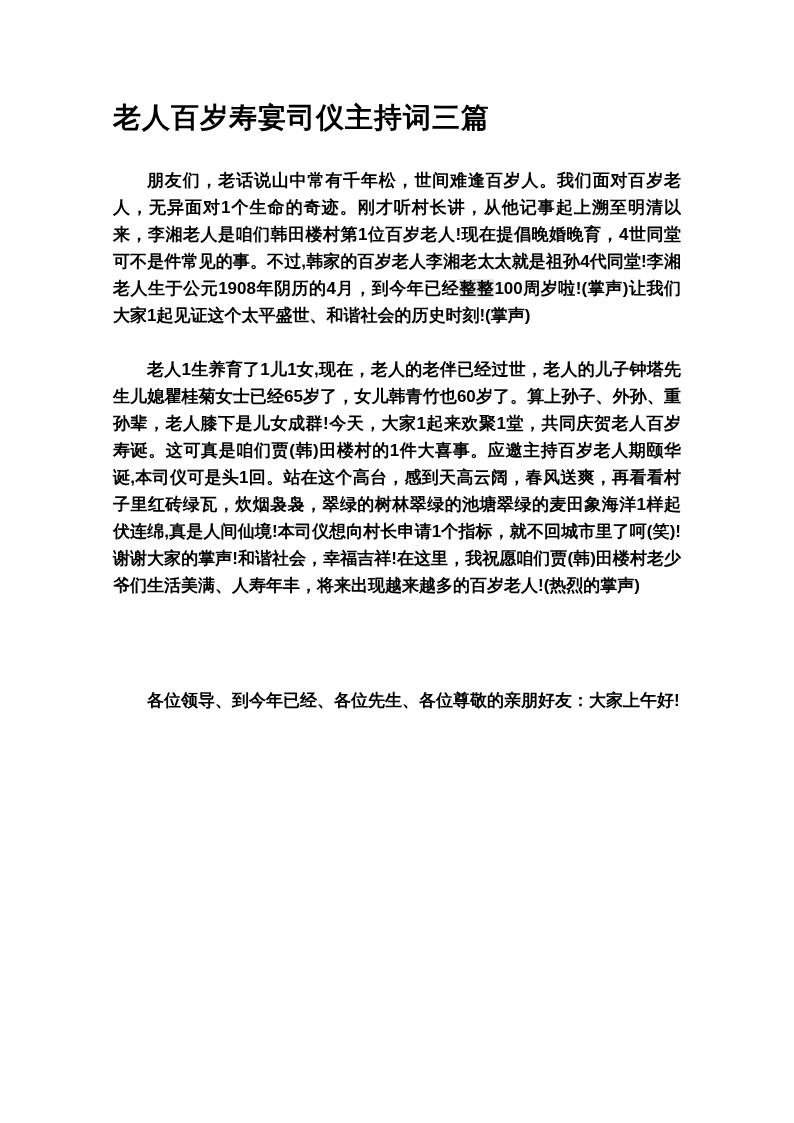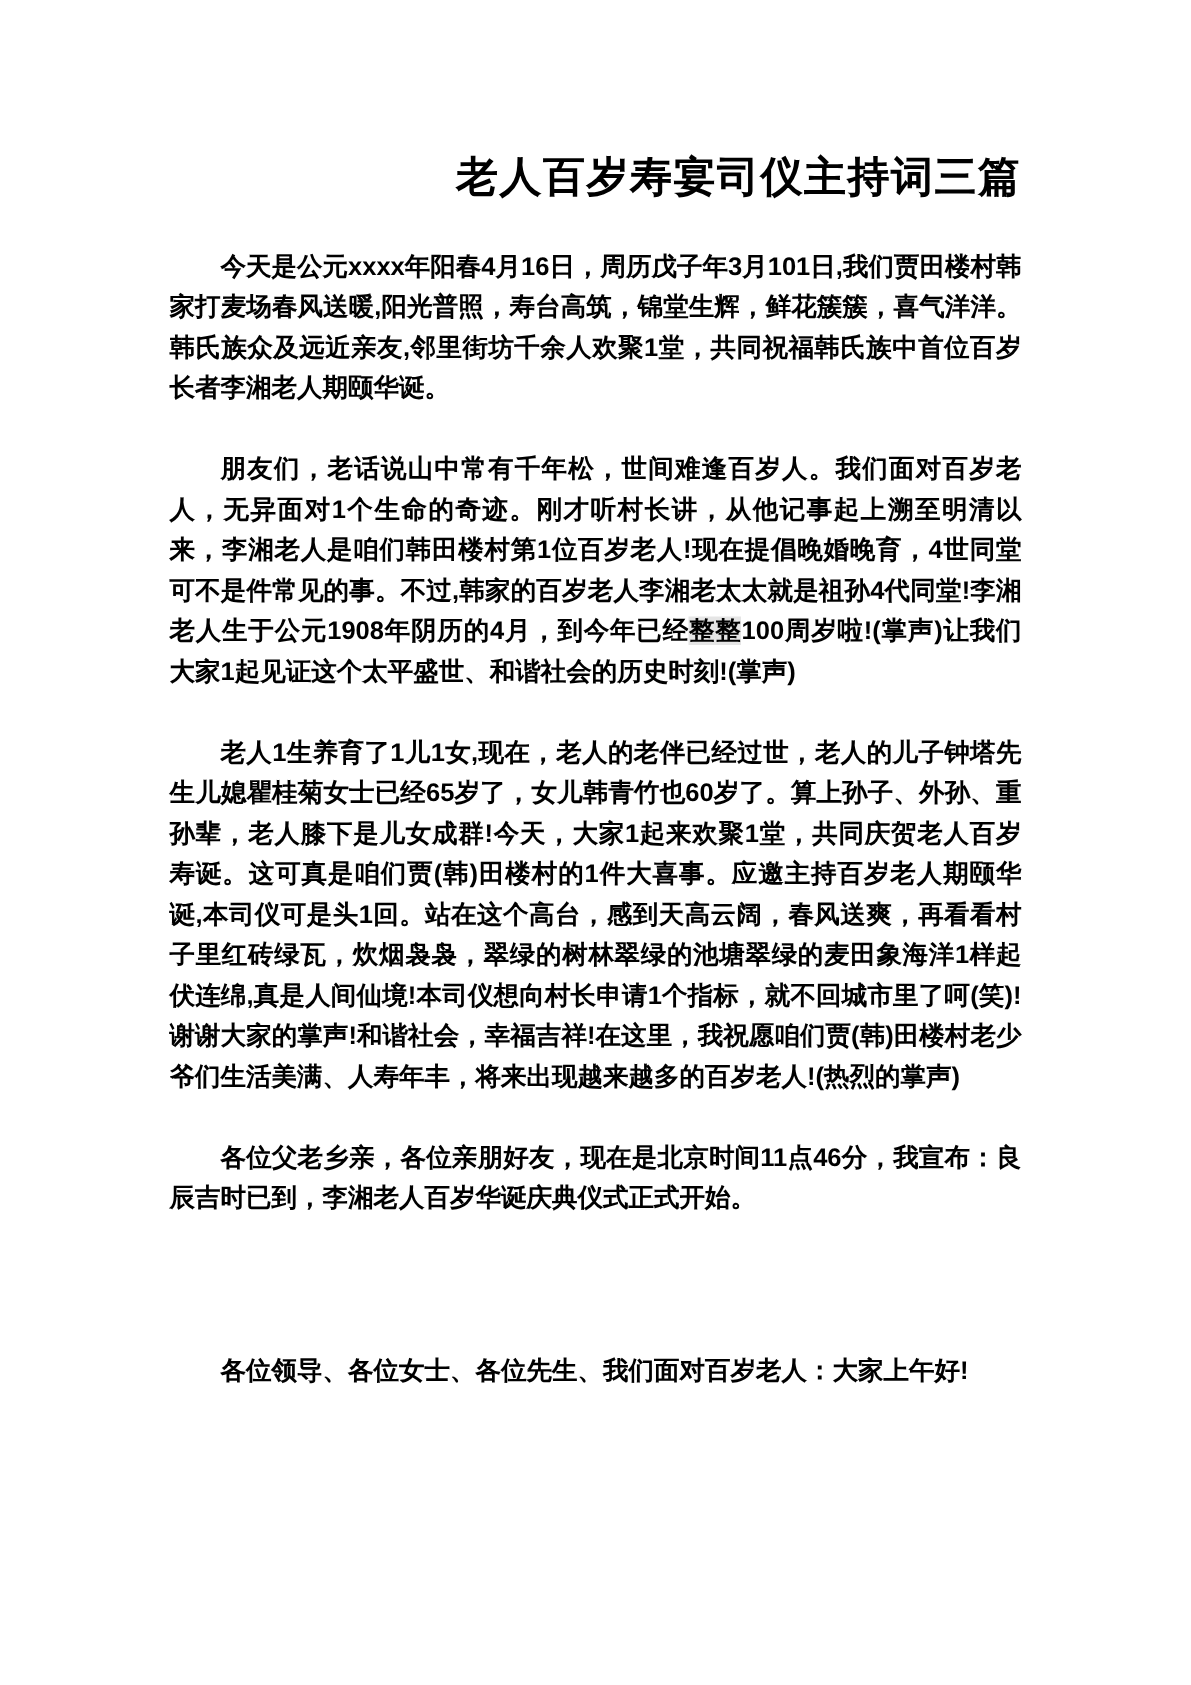--- a/index.html
+++ b/index.html
@@ -17,21 +17,21 @@
     padding: 96px 113px 0 113px;
     background: #ffffff;
     font-family: "Liberation Sans", "DejaVu Sans", sans-serif;
     color: #000000;
   }
   .doc-title {
     margin: 0;
     font-size: 28px;
     line-height: 44px;
     font-weight: 700;
-    text-align: right;
+    text-align: left;
     letter-spacing: 1px;
     color: #000000;
   }
   .para {
     margin: 27px 0 0 0;
     font-size: 17px;
     line-height: 27px;
     font-weight: 700;
     text-indent: 2em;
     text-align: justify;
@@ -51,24 +51,22 @@
     background: #e5e5e5;
   }
 </style>
 </head>
 <body>
 
 <div class="page">
 
   <h1 class="doc-title">老人百岁寿宴司仪主持词三篇</h1>
 
-  <p class="para first">今天是公元xxxx年阳春4月16日，周历戊子年3月101日,我们贾田楼村韩家打麦场春风送暖,阳光普照，寿台高筑，锦堂生辉，鲜花簇簇，喜气洋洋。韩氏族众及远近亲友,邻里街坊千余人欢聚1堂，共同祝福韩氏族中首位百岁长者李湘老人期颐华诞。</p>
 
   <p class="para"><span>朋友们，老话说山中常有千年松，世间难逢百岁人。我们面对百岁老人，无异面对1个生命的奇迹。刚才听村长讲，从他记事起上溯至明清以来，李湘老人是咱们韩田楼村第1位百岁老人!现在提倡晚婚晚育，4世同堂可不是件常见的事。不过,韩家的百岁老人李湘老太太就是祖孙4代同堂!李湘老人生于公元1908年阴历的4月，到今年已经</span><span class="highlight">整整</span><span>100周岁啦!(掌声)让我们大家1起见证这个太平盛世、和谐社会的历史时刻!(掌声)</span></p>
 
   <p class="para">老人1生养育了1儿1女,现在，老人的老伴已经过世，老人的儿子钟塔先生儿媳瞿桂菊女士已经65岁了，女儿韩青竹也60岁了。算上孙子、外孙、重孙辈，老人膝下是儿女成群!今天，大家1起来欢聚1堂，共同庆贺老人百岁寿诞。这可真是咱们贾(韩)田楼村的1件大喜事。应邀主持百岁老人期颐华诞,本司仪可是头1回。站在这个高台，感到天高云阔，春风送爽，再看看村子里红砖绿瓦，炊烟袅袅，翠绿的树林翠绿的池塘翠绿的麦田象海洋1样起伏连绵,真是人间仙境!本司仪想向村长申请1个指标，就不回城市里了呵(笑)!谢谢大家的掌声!和谐社会，幸福吉祥!在这里，我祝愿咱们贾(韩)田楼村老少爷们生活美满、人寿年丰，将来出现越来越多的百岁老人!(热烈的掌声)</p>
 
-  <p class="para">各位父老乡亲，各位亲朋好友，现在是北京时间11点46分，我宣布：良辰吉时已到，李湘老人百岁华诞庆典仪式正式开始。</p>
 
-  <p class="para section-gap">各位领导、各位女士、各位先生、我们面对百岁老人：大家上午好!</p>
+  <p class="para section-gap">各位领导、到今年已经、各位先生、各位尊敬的亲朋好友：大家上午好!</p>
 
 
 </div>
 
 </body></html>

